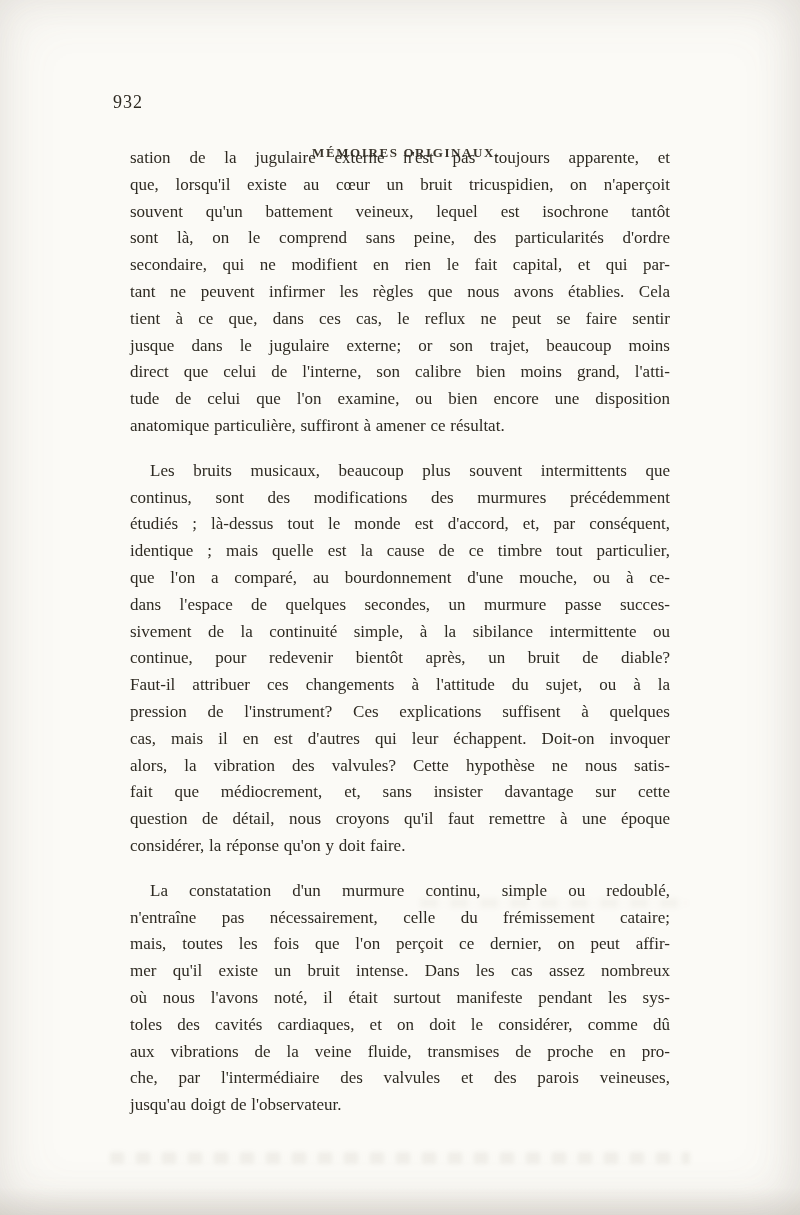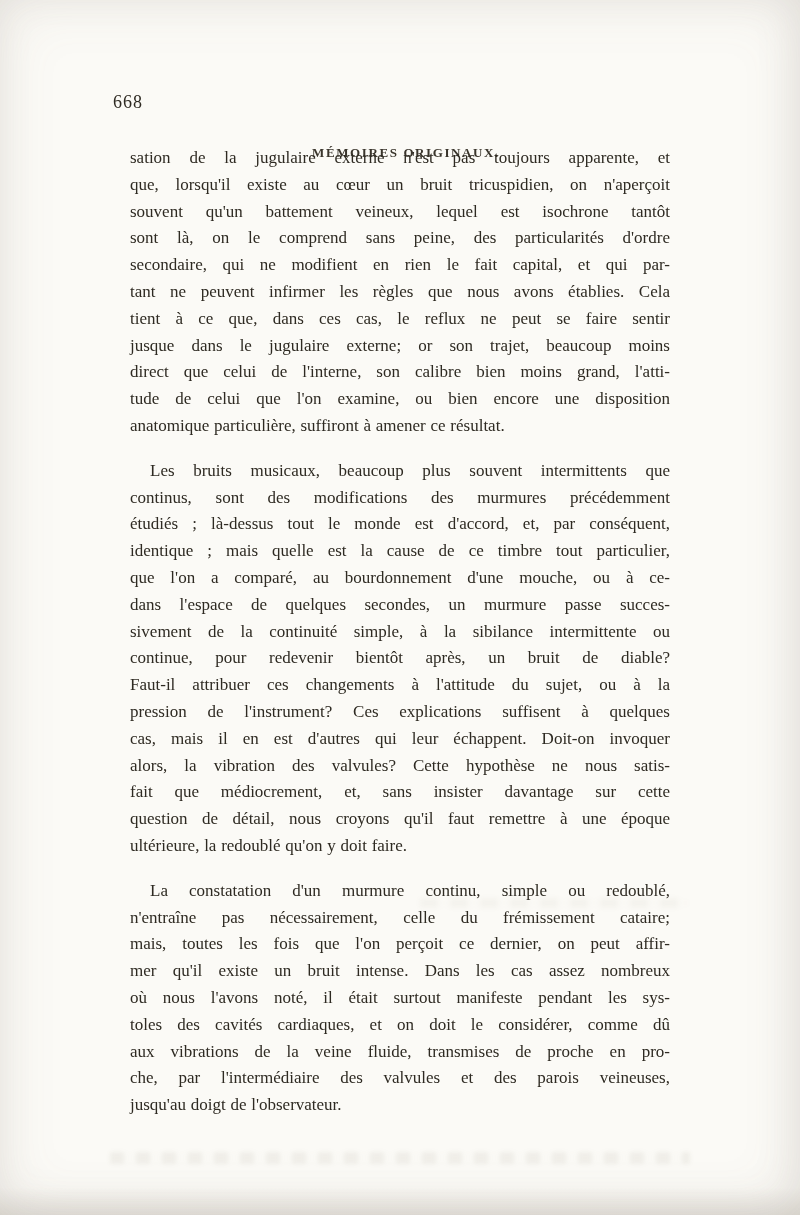--- a/index.html
+++ b/index.html
@@ -89,21 +89,21 @@
     bottom: 0;
     width: 800px;
     height: 28px;
     background: linear-gradient(0deg, rgba(120,110,92,0.12), rgba(120,110,92,0));
   }
 </style>
 </head>
 <body>
 
 <div class="scan-page">
-  <div class="page-number">668</div>
+  <div class="page-number">932</div>
   <div class="running-head">MÉMOIRES ORIGINAUX.</div>
 
   <div class="text-block">
 
   <div class="paragraph">
         <div class="line">sation de la jugulaire externe n'est pas toujours apparente, et</div>
         <div class="line">que, lorsqu'il existe au cœur un bruit tricuspidien, on n'aperçoit</div>
         <div class="line">souvent qu'un battement veineux, lequel est isochrone tantôt</div>
         <div class="line">sont là, on le comprend sans peine, des particularités d'ordre</div>
         <div class="line">secondaire, qui ne modifient en rien le fait capital, et qui par-</div>
@@ -122,21 +122,21 @@
         <div class="line">que l'on a comparé, au bourdonnement d'une mouche, ou à ce-</div>
         <div class="line">dans l'espace de quelques secondes, un murmure passe succes-</div>
         <div class="line">sivement de la continuité simple, à la sibilance intermittente ou</div>
         <div class="line">continue, pour redevenir bientôt après, un bruit de diable?</div>
         <div class="line">Faut-il attribuer ces changements à l'attitude du sujet, ou à la</div>
         <div class="line">pression de l'instrument? Ces explications suffisent à quelques</div>
         <div class="line">cas, mais il en est d'autres qui leur échappent. Doit-on invoquer</div>
         <div class="line">alors, la vibration des valvules? Cette hypothèse ne nous satis-</div>
         <div class="line">fait que médiocrement, et, sans insister davantage sur cette</div>
         <div class="line">question de détail, nous croyons qu'il faut remettre à une époque</div>
-        <div class="line last">ultérieure, la redoublé qu'on y doit faire.</div>
+        <div class="line last">considérer, la réponse qu'on y doit faire.</div>
       </div>
       <div class="paragraph">
         <div class="line indent">La constatation d'un murmure continu, simple ou redoublé,</div>
         <div class="line">n'entraîne pas nécessairement, celle du frémissement cataire;</div>
         <div class="line">mais, toutes les fois que l'on perçoit ce dernier, on peut affir-</div>
         <div class="line">mer qu'il existe un bruit intense. Dans les cas assez nombreux</div>
         <div class="line">où nous l'avons noté, il était surtout manifeste pendant les sys-</div>
         <div class="line">toles des cavités cardiaques, et on doit le considérer, comme dû</div>
         <div class="line">aux vibrations de la veine fluide, transmises de proche en pro-</div>
         <div class="line">che, par l'intermédiaire des valvules et des parois veineuses,</div>

